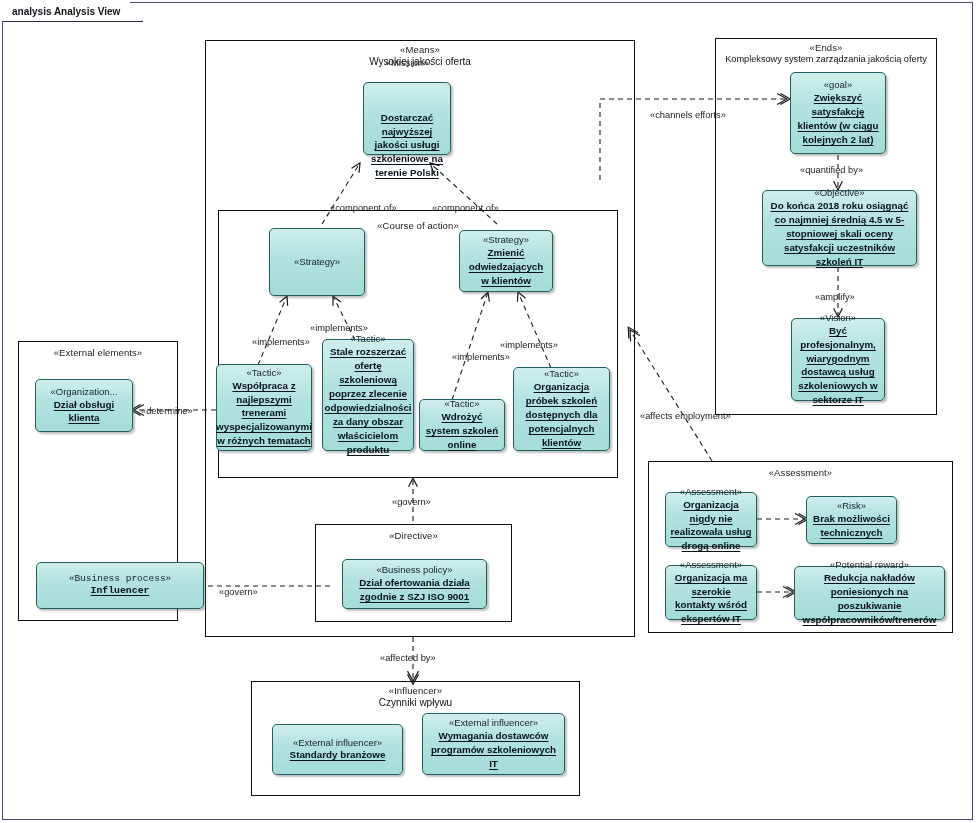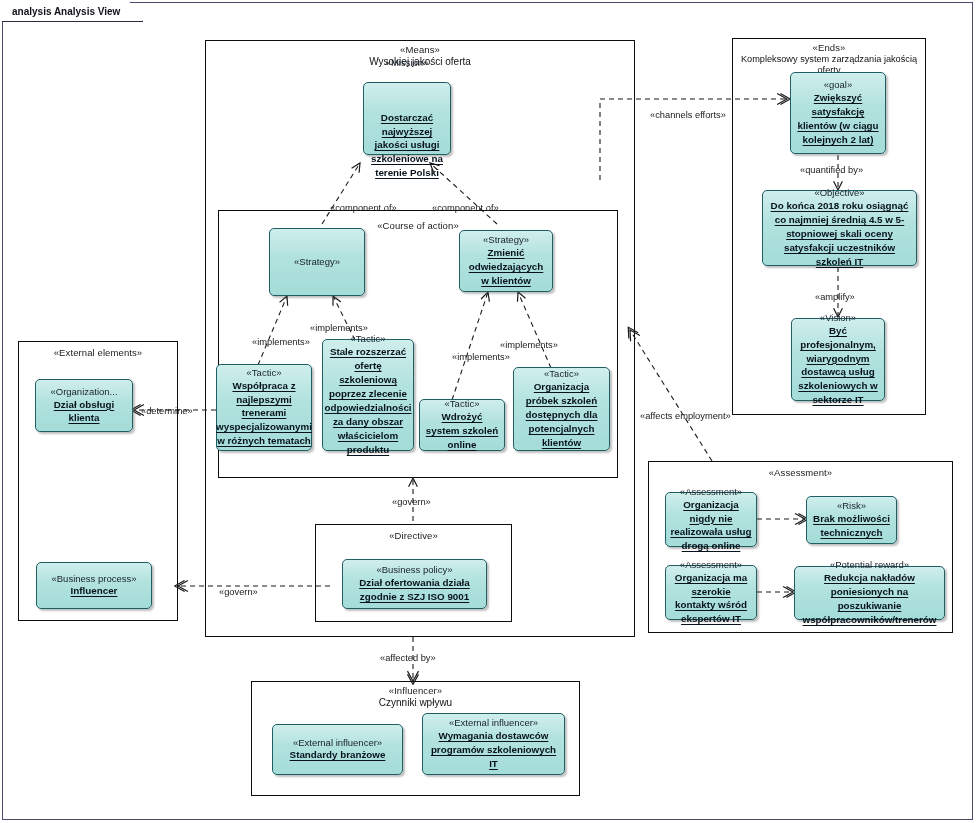--- a/index.html
+++ b/index.html
@@ -196,21 +196,21 @@
       <div class="stereo">«Course of action»</div>
     </div>
   </div>
 
   <div class="group" style="left:315px; top:524px; width:197px; height:98px;">
     <div class="group-hdr" style="top:5px;">
       <div class="stereo">«Directive»</div>
     </div>
   </div>
 
-  <div class="group" style="left:732px; top:38px; width:194px; height:377px;">
+  <div class="group" style="left:715px; top:38px; width:222px; height:377px;">
     <div class="group-hdr">
       <div class="stereo">«Ends»</div>
       <div class="gname" style="font-size:9.2px;">Kompleksowy system zarządzania jakością oferty</div>
     </div>
   </div>
 
   <div class="group" style="left:18px; top:341px; width:160px; height:280px;">
     <div class="group-hdr" style="top:5px;">
       <div class="stereo">«External elements»</div>
     </div>
@@ -281,21 +281,21 @@
   <div class="node" style="left:791px; top:318px; width:94px; height:83px;">
     <div class="st">«Vision»</div>
     <div class="nm">Być profesjonalnym, wiarygodnym dostawcą usług szkoleniowych w sektorze IT</div>
   </div>
 
   <div class="node" style="left:35px; top:379px; width:98px; height:53px;">
     <div class="st">«Organization...</div>
     <div class="nm">Dział obsługi klienta</div>
   </div>
 
-  <div class="node" style="left:36px; top:562px; width:116px; height:47px;">
+  <div class="node" style="left:36px; top:562px; width:168px; height:47px;font-family:Liberation Mono, monospace;">
     <div class="st">«Business process»</div>
     <div class="nm">Influencer</div>
   </div>
 
   <div class="node" style="left:665px; top:492px; width:92px; height:55px;">
     <div class="st">«Assessment»</div>
     <div class="nm">Organizacja nigdy nie realizowała usług drogą online</div>
   </div>
 
   <div class="node" style="left:806px; top:496px; width:91px; height:48px;justify-content:center;">

